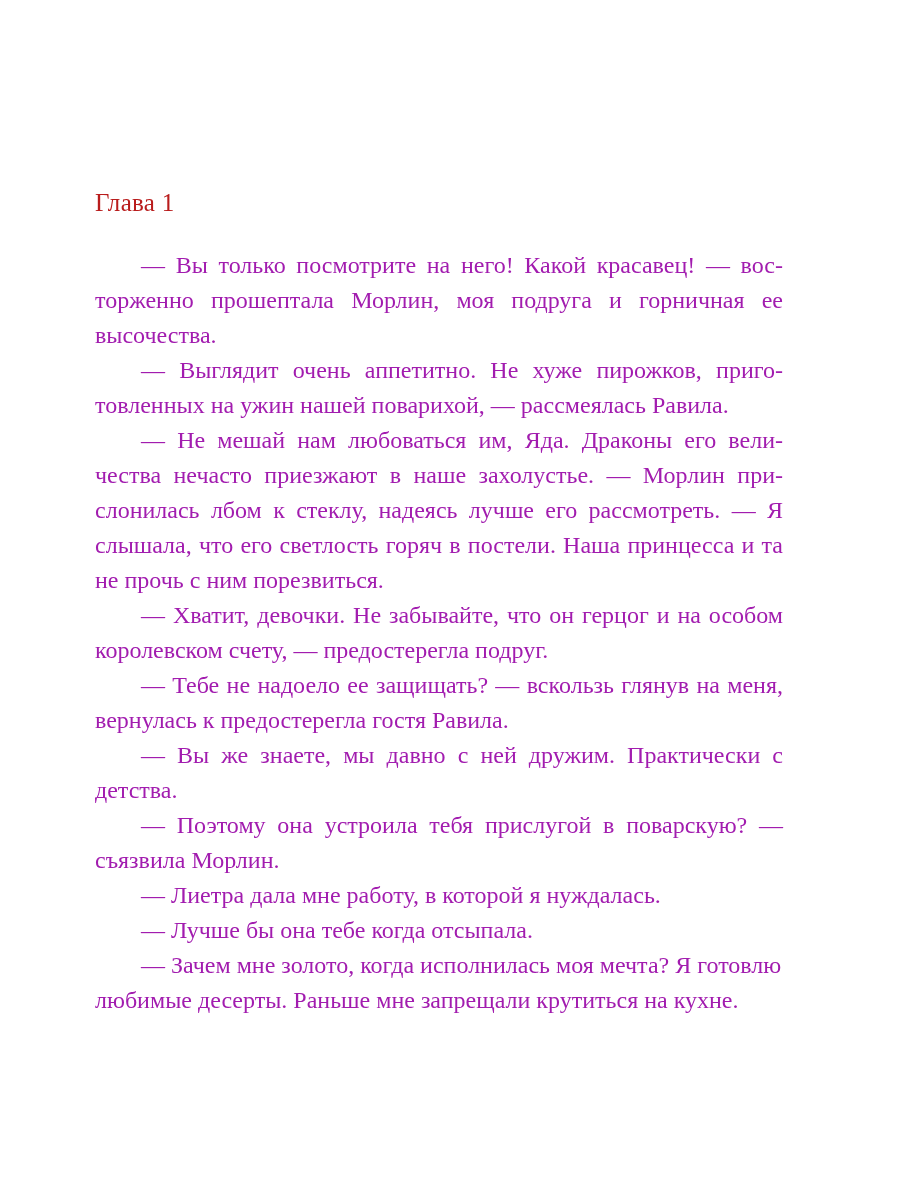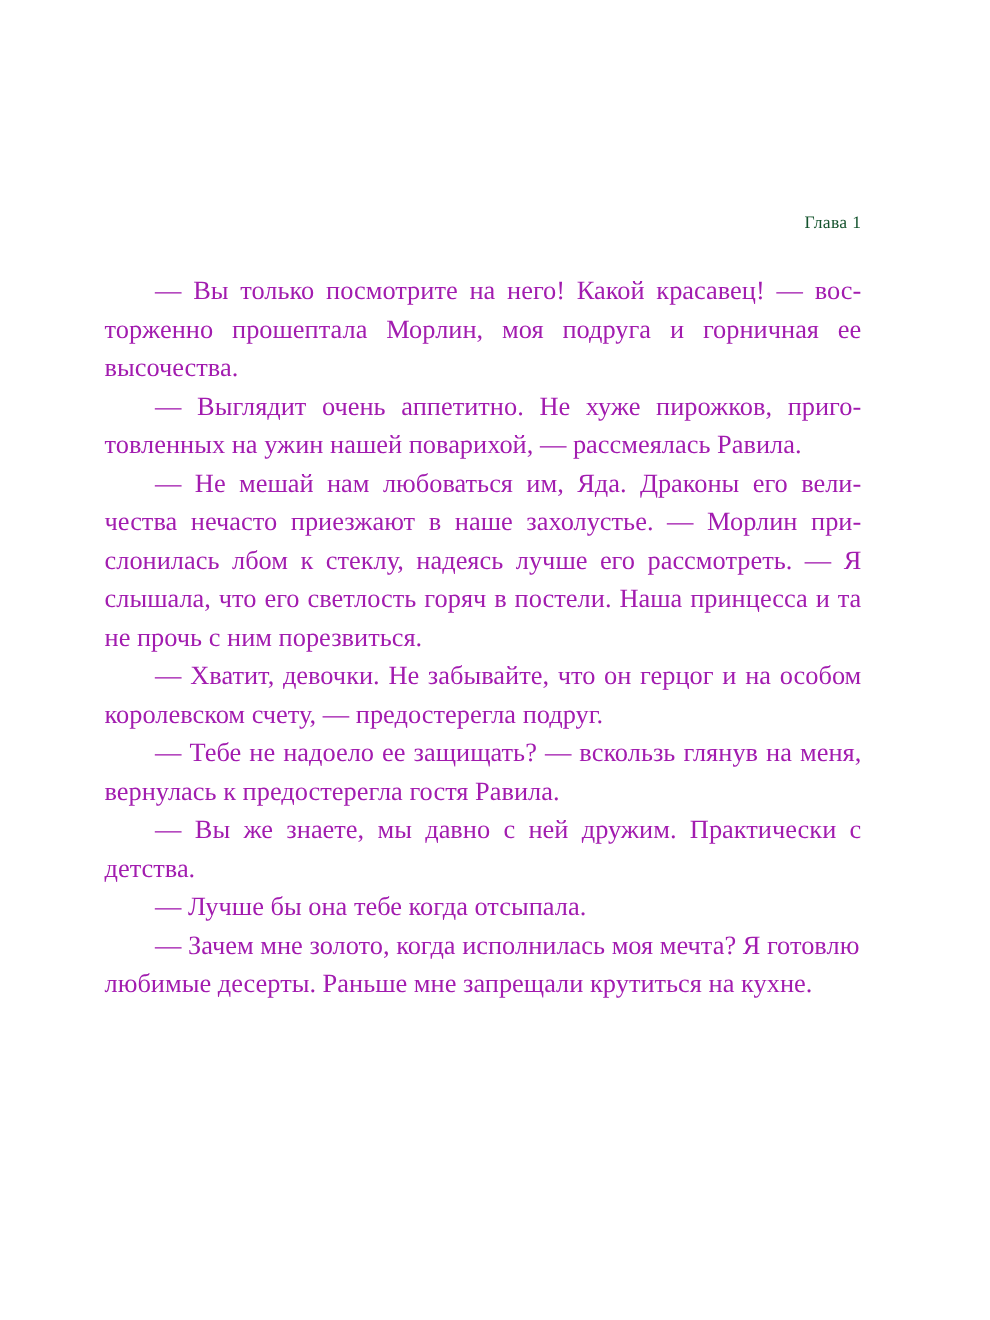--- a/index.html
+++ b/index.html
@@ -17,27 +17,27 @@
     font-family: "Liberation Serif", "DejaVu Serif", serif;
     color: #1a1a1a;
   }
   .text-block {
     position: absolute;
     left: 95px;
     top: 186px;
     width: 688px;
   }
   .chapter-heading {
-    text-align: right;
-    font-size: 16px;
+    text-align: left;
+    font-size: 25px;
     line-height: 34px;
     font-weight: normal;
     letter-spacing: 0.3px;
     margin: 0 0 28px 0;
-    color: #14532d;
+    color: #b91c1c;
   }
   .para {
     margin: 0;
     font-size: 24px;
     line-height: 35px;
     text-align: justify;
     text-justify: inter-word;
     text-indent: 46px;
     color: #a21caf;
     -webkit-font-smoothing: antialiased;
@@ -55,17 +55,19 @@
   <div class="text-block">
 
     <h1 class="chapter-heading">Глава 1</h1>
 
     <p class="para">— Вы только посмотрите на него! Какой красавец! — вос­торженно прошептала Морлин, моя подруга и горничная ее высочества.</p>
     <p class="para">— Выглядит очень аппетитно. Не хуже пирожков, приго­товленных на ужин нашей поварихой, — рассмеялась Равила.</p>
     <p class="para">— Не мешай нам любоваться им, Яда. Драконы его вели­чества нечасто приезжают в наше захолустье. — Морлин при­слонилась лбом к стеклу, надеясь лучше его рассмотреть. — Я слышала, что его светлость горяч в постели. Наша принцесса и та не прочь с ним порезвиться.</p>
     <p class="para">— Хватит, девочки. Не забывайте, что он герцог и на особом королевском счету, — предостерегла подруг.</p>
     <p class="para">— Тебе не надоело ее защищать? — вскользь глянув на меня, вернулась к предостерегла гостя Равила.</p>
     <p class="para">— Вы же знаете, мы давно с ней дружим. Практически с детства.</p>
+    <p class="para">— Поэтому она устроила тебя прислугой в поварскую? — съязвила Морлин.</p>
+    <p class="para">— Лиетра дала мне работу, в которой я нуждалась.</p>
     <p class="para">— Лучше бы она тебе когда отсыпала.</p>
     <p class="para">— Зачем мне золото, когда исполнилась моя мечта? Я готовлю любимые десерты. Раньше мне запрещали крутиться на кухне.</p>
 
   </div>
 </div>
 
 </body></html>

